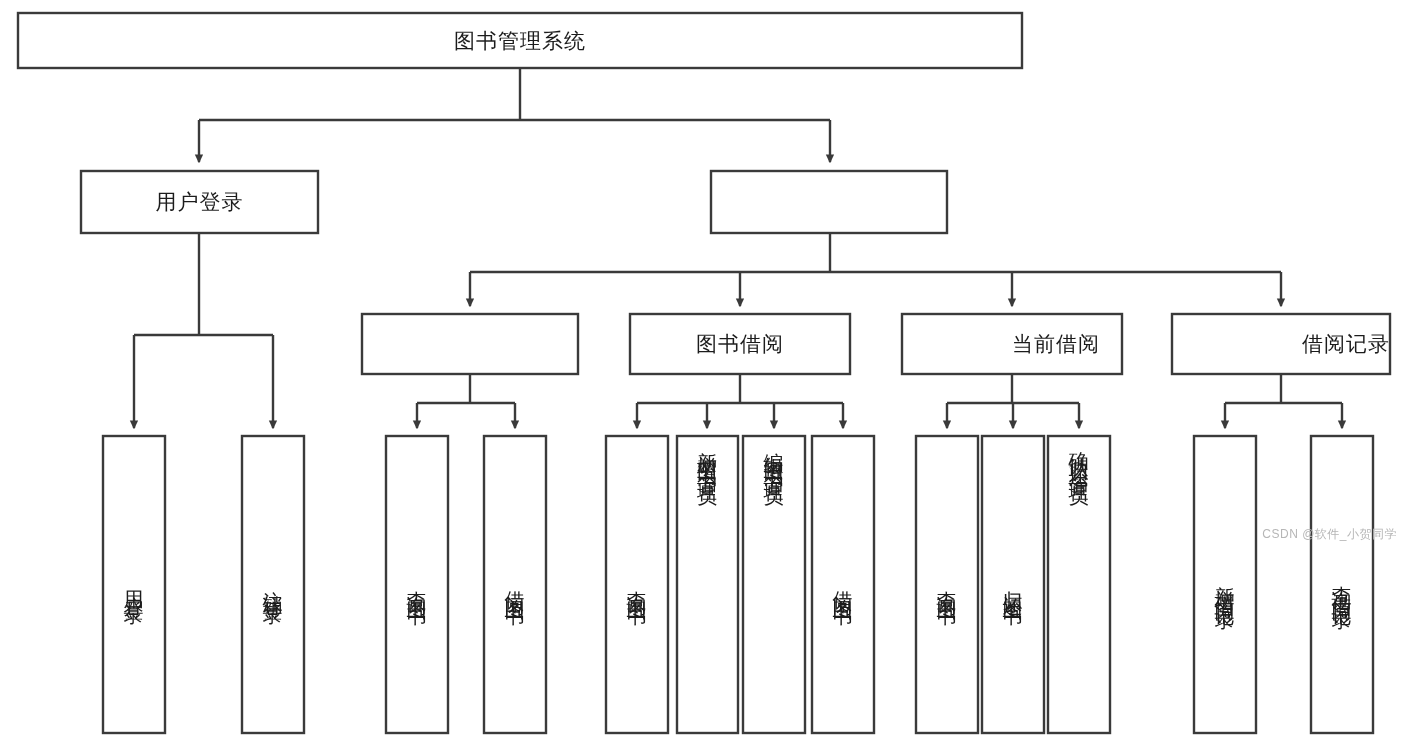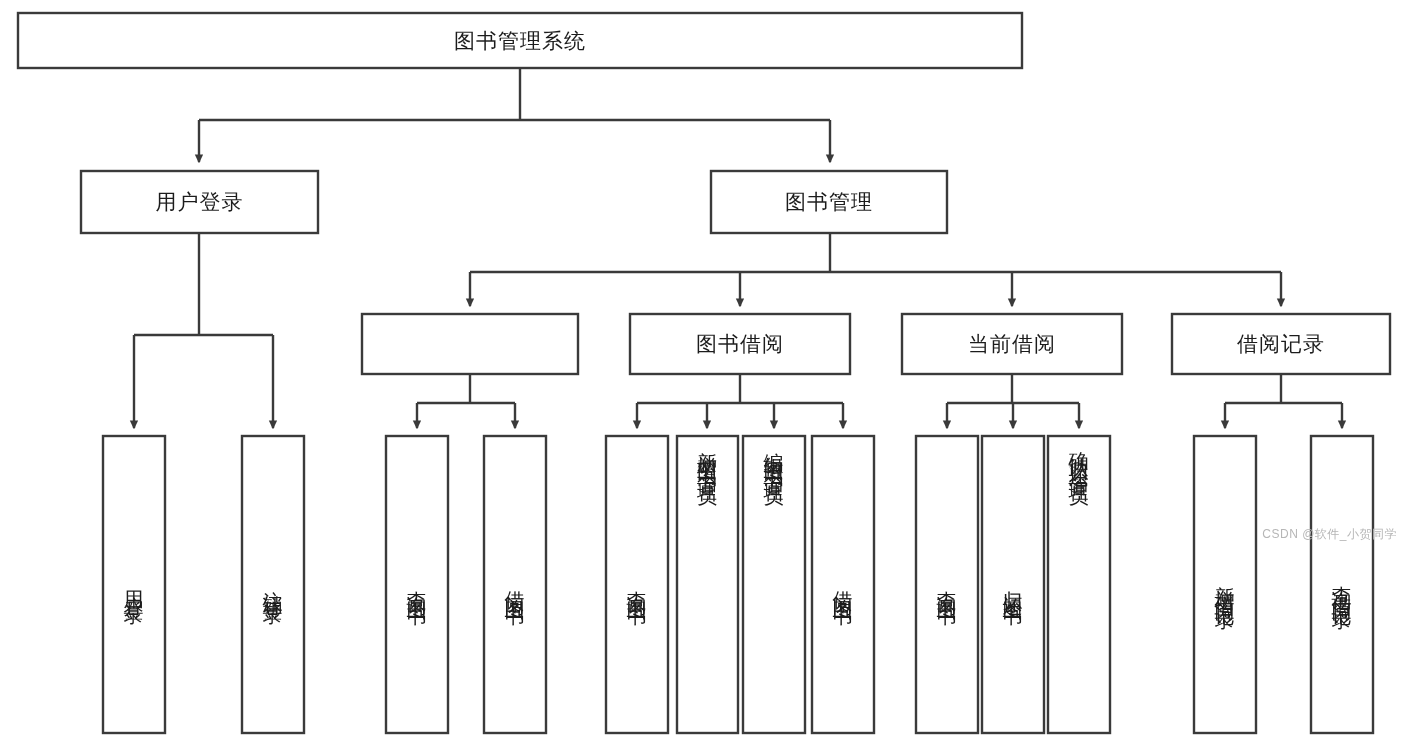--- a/index.html
+++ b/index.html
@@ -163,34 +163,31 @@
   </svg>
 
   <div class="hlabel-wrap" style="left:18px; top:13px; width:1004px; height:55px;">
     <span class="hlabel-text">图书管理系统</span>
   </div>
 
   <div class="hlabel-wrap" style="left:81px; top:171px; width:237px; height:62px;">
     <span class="hlabel-text">用户登录</span>
   </div>
 
-  <div class="hlabel-wrap" style="left:711px; top:171px; width:236px; height:62px;">
-    <span class="hlabel-text">图书管理</span>
-  </div>
 
 
   <div class="hlabel-wrap" style="left:630px; top:314px; width:220px; height:60px;">
     <span class="hlabel-text">图书借阅</span>
   </div>
 
-  <div class="hlabel-wrap" style="left:902px; top:314px; width:220px; height:60px;">
+  <div class="hlabel-wrap" style="left:902px; top:314px; width:220px; height:60px;padding-left:44px;">
     <span class="hlabel-text">当前借阅</span>
   </div>
 
-  <div class="hlabel-wrap" style="left:1172px; top:314px; width:218px; height:60px;">
+  <div class="hlabel-wrap" style="left:1172px; top:314px; width:218px; height:60px;justify-content:flex-end;">
     <span class="hlabel-text">借阅记录</span>
   </div>
 
   <div class="vlabel-wrap" style="left:103px; top:436px; width:62px; height:297px;">
     <span class="vlabel-text">用户登录</span>
   </div>
   <div class="vlabel-wrap" style="left:242px; top:436px; width:62px; height:297px;">
     <span class="vlabel-text">注销登录</span>
   </div>
   <div class="vlabel-wrap" style="left:386px; top:436px; width:62px; height:297px;">

